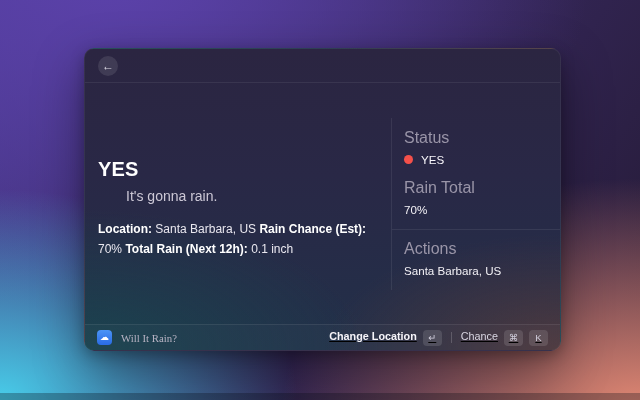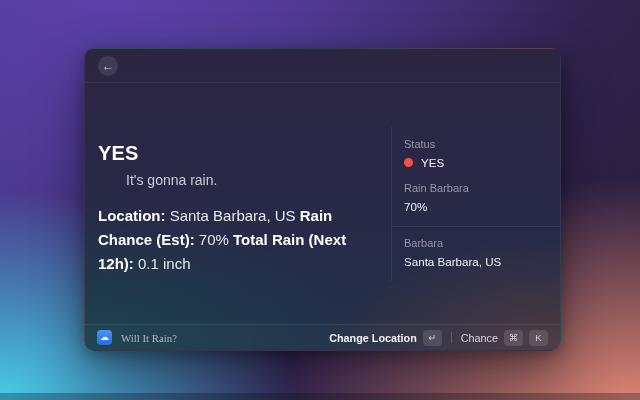--- a/index.html
+++ b/index.html
@@ -52,33 +52,33 @@
     display: flex; align-items: center; justify-content: center;
     font-family: "Liberation Sans", sans-serif;
   }
 
   .content { flex: 1; display: flex; min-height: 0; align-items: center; }
 
   .main { flex: 1; padding: 10px 22px 0 13px; }
   .main-heading { font-size: 20px; font-weight: 700; letter-spacing: 0.2px; color: #ffffff; }
   .main-subtitle { margin-top: 7px; font-size: 14px; color: #ccc8d6; margin-left: 28px; }
   .main-details {
-    margin-top: 16px; font-size: 15px; line-height: 1.6; color: #e9e7ef;
+    margin-top: 16px; font-size: 12px; line-height: 1.6; color: #e9e7ef;
     max-width: 282px;
   }
   .main-details b { color: #ffffff; font-weight: 700; }
 
   .sidebar {
     width: 169px; flex: 0 0 169px;
     border-left: 1px solid rgba(255,255,255,0.08);
     padding: 11px 0 0 0;
     font-size: 11px;
   }
   .meta-pad { padding: 0 12px; }
-  .meta-label { font-size: 11px; color: #9a95a8; margin-bottom: 6px; }
+  .meta-label { font-size: 16px; color: #9a95a8; margin-bottom: 6px; }
   .meta-value { font-size: 11.6px; color: #f3f1f6; margin-bottom: 13px; }
   .status-row { display: flex; align-items: center; gap: 8px; margin-bottom: 13px; }
   .status-dot { width: 9px; height: 9px; border-radius: 50%; background: #f4504a; }
   .status-text { font-size: 11.6px; color: #f7f5fa; }
   .sidebar-divider { border-top: 1px solid rgba(255,255,255,0.08); margin: 0 0 10px 0; }
 
   .win-footer {
     height: 26px; flex: 0 0 26px;
     border-top: 1px solid rgba(255,255,255,0.08);
     background: rgba(255,255,255,0.02);
@@ -90,23 +90,24 @@
     width: 15px; height: 15px; border-radius: 4px;
     background: linear-gradient(180deg, #4b94f7 0%, #2a6be4 100%);
     display: flex; align-items: center; justify-content: center;
     color: #ffffff; font-size: 9px; line-height: 15px;
   }
   .app-name { font-size: 10.8px; color: #b7b3c3; font-family: Liberation Serif, serif; }
 
   .footer-right { margin-left: auto; display: flex; align-items: center; }
   .footer-btn {
     background: transparent; border: none; cursor: pointer;
-    display: flex; align-items: center;
+    display: flex; align-items: flex-start;
     font-family: "Liberation Sans", sans-serif;
     padding: 0;
+    text-decoration: underline;
   }
   .primary-label { font-size: 10.8px; font-weight: 700; color: #f6f4f9; }
   .key-badge {
     height: 16px; min-width: 19px; padding: 0 3px;
     margin-left: 6px;
     border-radius: 4px;
     background: rgba(255,255,255,0.12);
     color: #cfccda; font-size: 9.5px;
     display: flex; align-items: center; justify-content: center;
   }
@@ -138,26 +139,26 @@
       <div class="main-details"><b>Location:</b> <span>Santa Barbara, US</span> <b>Rain Chance (Est):</b> <span>70%</span> <b>Total Rain (Next 12h):</b> <span>0.1 inch</span></div>
     </div>
 
     <div class="sidebar">
       <div class="meta-pad">
         <div class="meta-label">Status</div>
         <div class="status-row">
           <span class="status-dot"></span>
           <span class="status-text">YES</span>
         </div>
-        <div class="meta-label">Rain Barbara</div>
+        <div class="meta-label">Rain Total</div>
         <div class="meta-value">70%</div>
       </div>
       <div class="sidebar-divider"></div>
       <div class="meta-pad">
-        <div class="meta-label">Barbara</div>
+        <div class="meta-label">Actions</div>
         <div class="meta-value">Santa Barbara, US</div>
       </div>
     </div>
 
   </div>
 
   <div class="win-footer">
     <div class="app-chip">
       <span class="app-icon">
           <span>☁</span>

